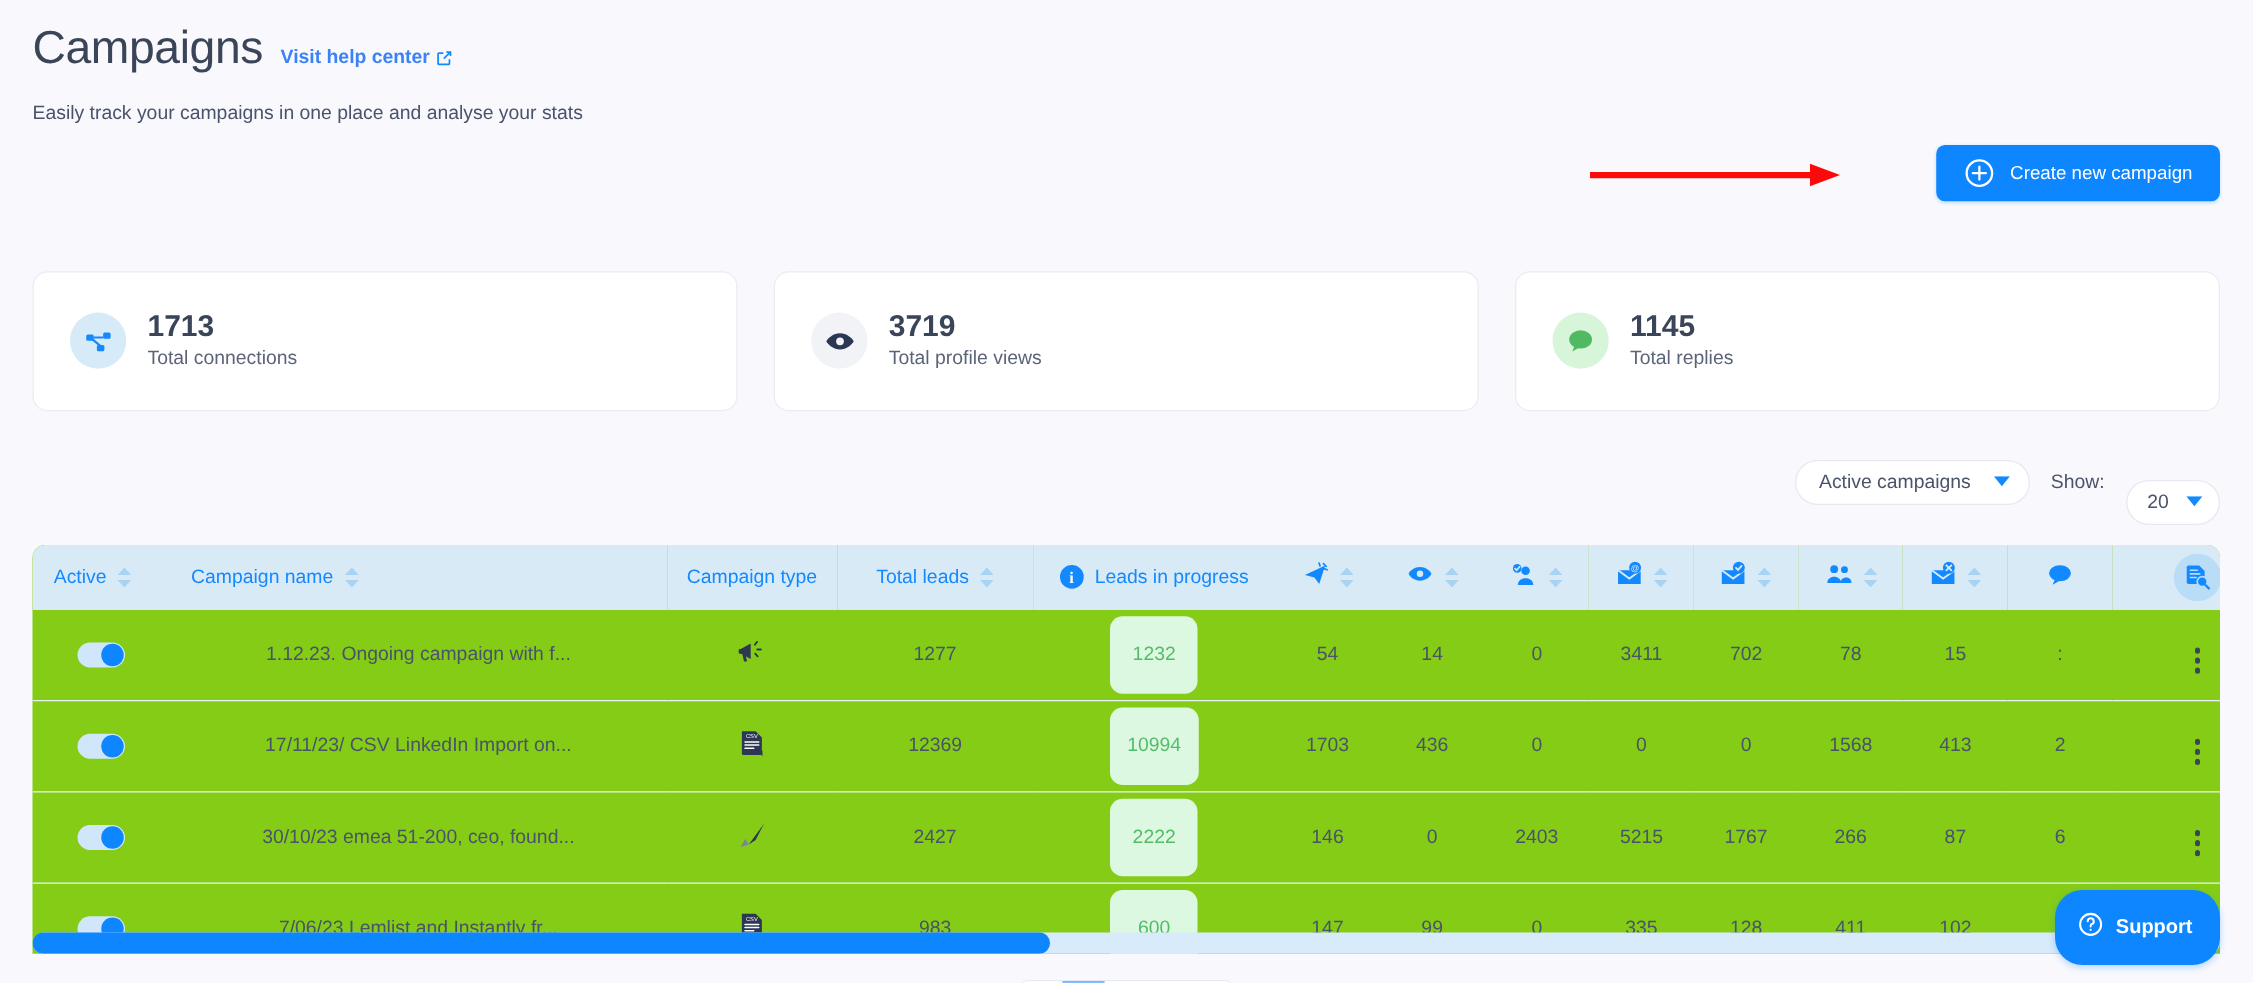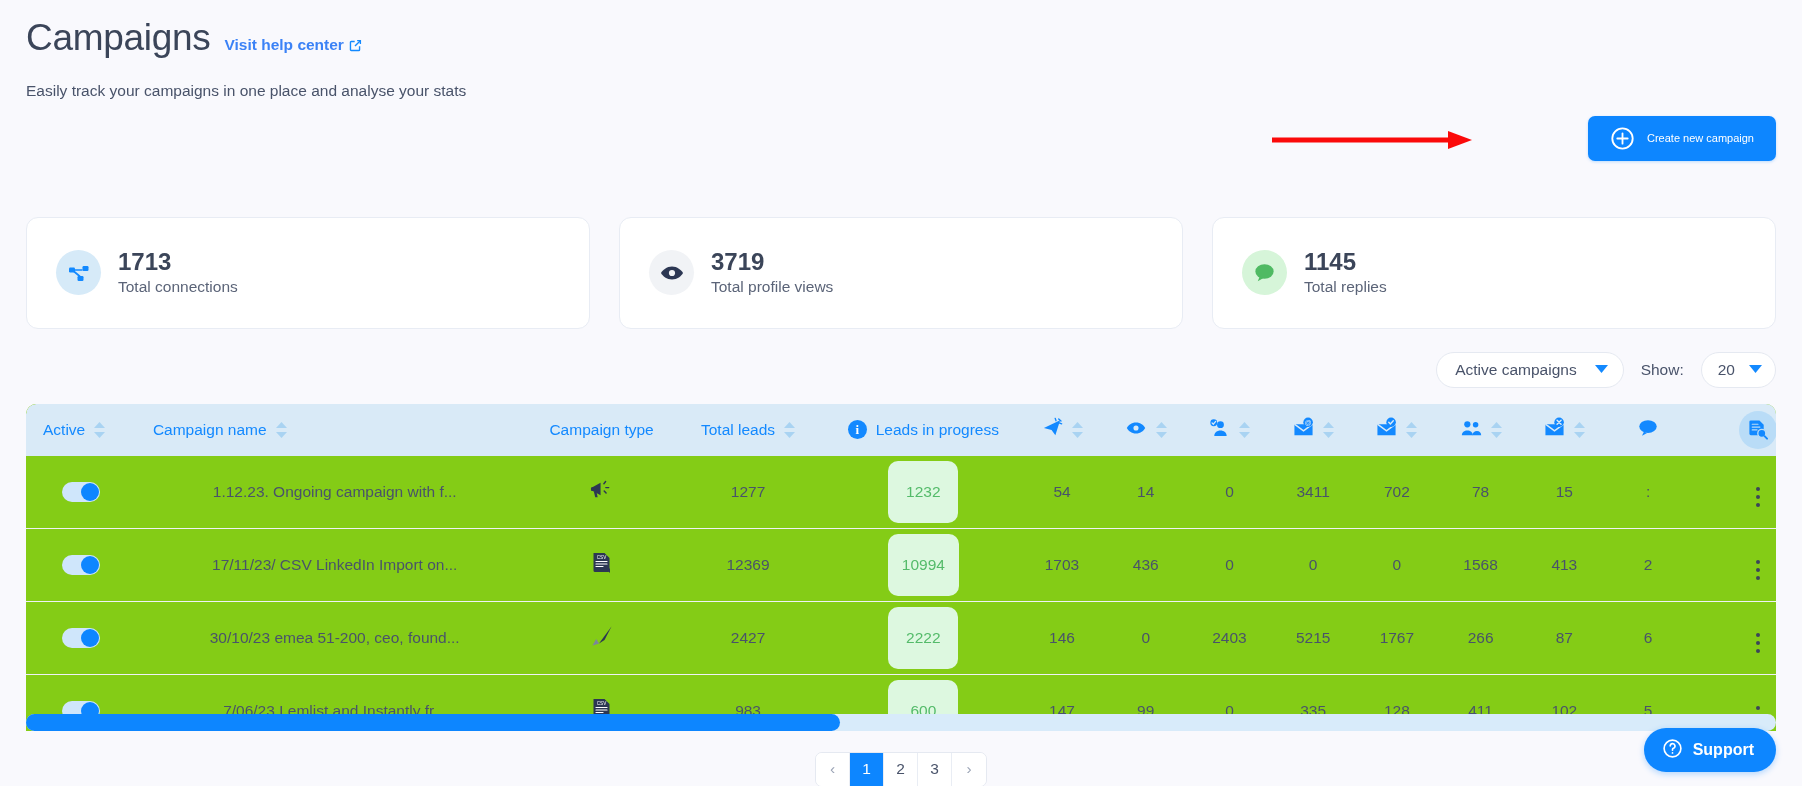--- a/index.html
+++ b/index.html
@@ -71,21 +71,21 @@
   .create-btn {
     position: absolute;
     right: 26px;
     top: 9px;
     height: 45px;
     padding: 0 22px;
     background: #0d86ff;
     border: none;
     border-radius: 7px;
     color: #ffffff;
-    font-size: 11px;
+    font-size: 15px;
     font-family: "Liberation Sans", sans-serif;
     display: inline-flex;
     align-items: center;
     gap: 12px;
     cursor: pointer;
     box-shadow: 0 1px 3px rgba(13,134,255,0.25);
   }
   .create-btn .plus-icon { display: inline-flex; }
 
   
@@ -145,21 +145,21 @@
     gap: 18px;
     height: 36px;
     padding: 0 15px 0 18px;
     background: #ffffff;
     border: 1px solid #e5e9f1;
     border-radius: 19px;
     font-size: 15.5px;
     color: #49536a;
     cursor: pointer;
   }
-  .select-pill.small { padding: 0 13px 0 16px; gap: 14px; }
+  .select-pill.small { padding: 0 13px 0 16px; gap: 14px; margin-top: 32px; }
   .show-label { font-size: 15.5px; color: #49536a; }
   .caret { display: inline-flex; }
 
   
   .table-wrap {
     margin: 16px 26px 0 26px;
     background: #84cc16;
     border-radius: 10px 10px 0 0;
     overflow: hidden;
     position: relative;
@@ -310,21 +310,21 @@
   }
   .pg:last-child { border-right: none; }
   .pg.nav { color: #9aa3b5; }
   .pg.active { background: #0d86ff; color: #ffffff; }
 
   
   .support-btn {
     position: absolute;
     right: 26px;
     bottom: 14px;
-    height: 44px;
+    height: 60px;
     padding: 0 22px 0 18px;
     border-radius: 22px;
     background: #0d86ff;
     color: #ffffff;
     font-size: 16px;
     font-weight: bold;
     display: inline-flex;
     align-items: center;
     gap: 10px;
     border: none;

